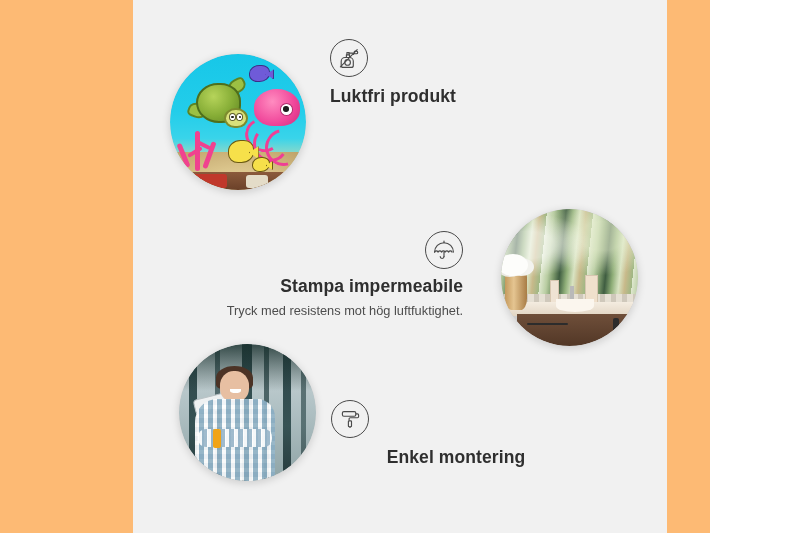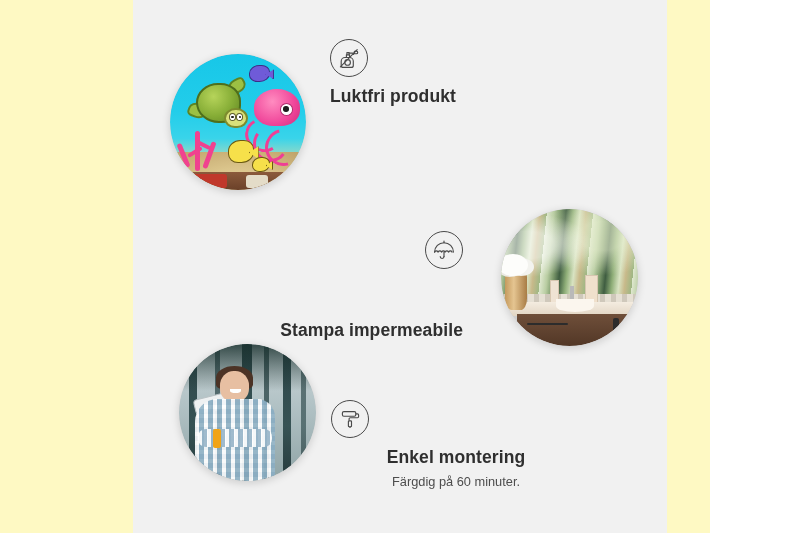--- a/index.html
+++ b/index.html
@@ -12,21 +12,21 @@
     height: 533px;
     background: #ffffff;
     font-family: "Liberation Sans", sans-serif;
     overflow: hidden;
   }
 
   #stage {
     position: relative;
     width: 710px;
     height: 533px;
-    background: #fef9c3;
+    background: #fdba74;
   }
 
   
   #panel {
     position: absolute;
     left: 133px;
     top: 0;
     width: 534px;
     height: 533px;
     background: #f1f1f1;
@@ -325,21 +325,21 @@
 
   
   #feature-water {
     left: 200px;
     top: 231px;
     width: 263px;
     text-align: right;
   }
   #feature-water .icon-wrap{ display:flex; justify-content:flex-end; }
   #feature-water .icon-circle{ margin-bottom: 7px; }
-  #feature-water .f-title{ font-size:17.5px;margin-top:44px; }
+  #feature-water .f-title{ font-size:17.5px; }
   #feature-water .f-body{ font-size:12.8px; }
 
   
   #feature-mount {
     left: 331px;
     top: 400px;
     width: 250px;
     text-align: center;
   }
   #feature-mount .icon-circle{ margin-bottom: 9px; }
@@ -448,30 +448,30 @@
         <svg width="26" height="26" viewBox="0 0 26 26" fill="none" stroke="#4a4a4a" stroke-width="1.15" stroke-linecap="round" stroke-linejoin="round">
           <path d="M3.6 15.1c0-5.2 4.2-9.4 9.4-9.4s9.4 4.2 9.4 9.4"></path>
           <path d="M3.6 15.1c0.9-1.6 2.6-1.6 3.5 0 0.9-1.6 2.6-1.6 3.5 0 0.9-1.6 2.6-1.6 3.5 0 0.9-1.6 2.6-1.6 3.5 0 0.9-1.6 2.6-1.6 3.5 0"></path>
           <line x1="13" y1="15.1" x2="13" y2="19.6"></line>
           <path d="M13 19.6c0 1.1-0.9 1.9-1.9 1.9s-1.9-0.8-1.9-1.9"></path>
           <line x1="13" y1="5.7" x2="13" y2="4.1"></line>
         </svg>
       </div>
     </div>
     <p class="f-title">Stampa impermeabile</p>
+    <p class="f-body">Tryck med resistens mot hög luftfuktighet.</p>
   </div>
 
   <div class="feature" id="feature-mount">
     <div class="icon-wrap">
       <div class="icon-circle">
         <svg width="26" height="26" viewBox="0 0 26 26" fill="none" stroke="#4a4a4a" stroke-width="1.15" stroke-linecap="round" stroke-linejoin="round">
           <rect x="5.4" y="5.6" width="13.4" height="4.6" rx="1.5"></rect>
           <path d="M18.8 7.9h1.7c0.6 0 1.1 0.5 1.1 1.1v1.6c0 0.6-0.5 1.1-1.1 1.1h-7.3c-0.6 0-1.1 0.5-1.1 1.1v1.1"></path>
           <rect x="11.4" y="14.8" width="3.1" height="5.9" rx="0.8"></rect>
           <line x1="13" y1="20.7" x2="13" y2="21.4"></line>
         </svg>
       </div>
     </div>
     <p class="f-title">Enkel montering</p>
-    <p class="f-body">Färgdig på 60 minuter.</p>
   </div>
 
 </div>
 
 </body></html>

